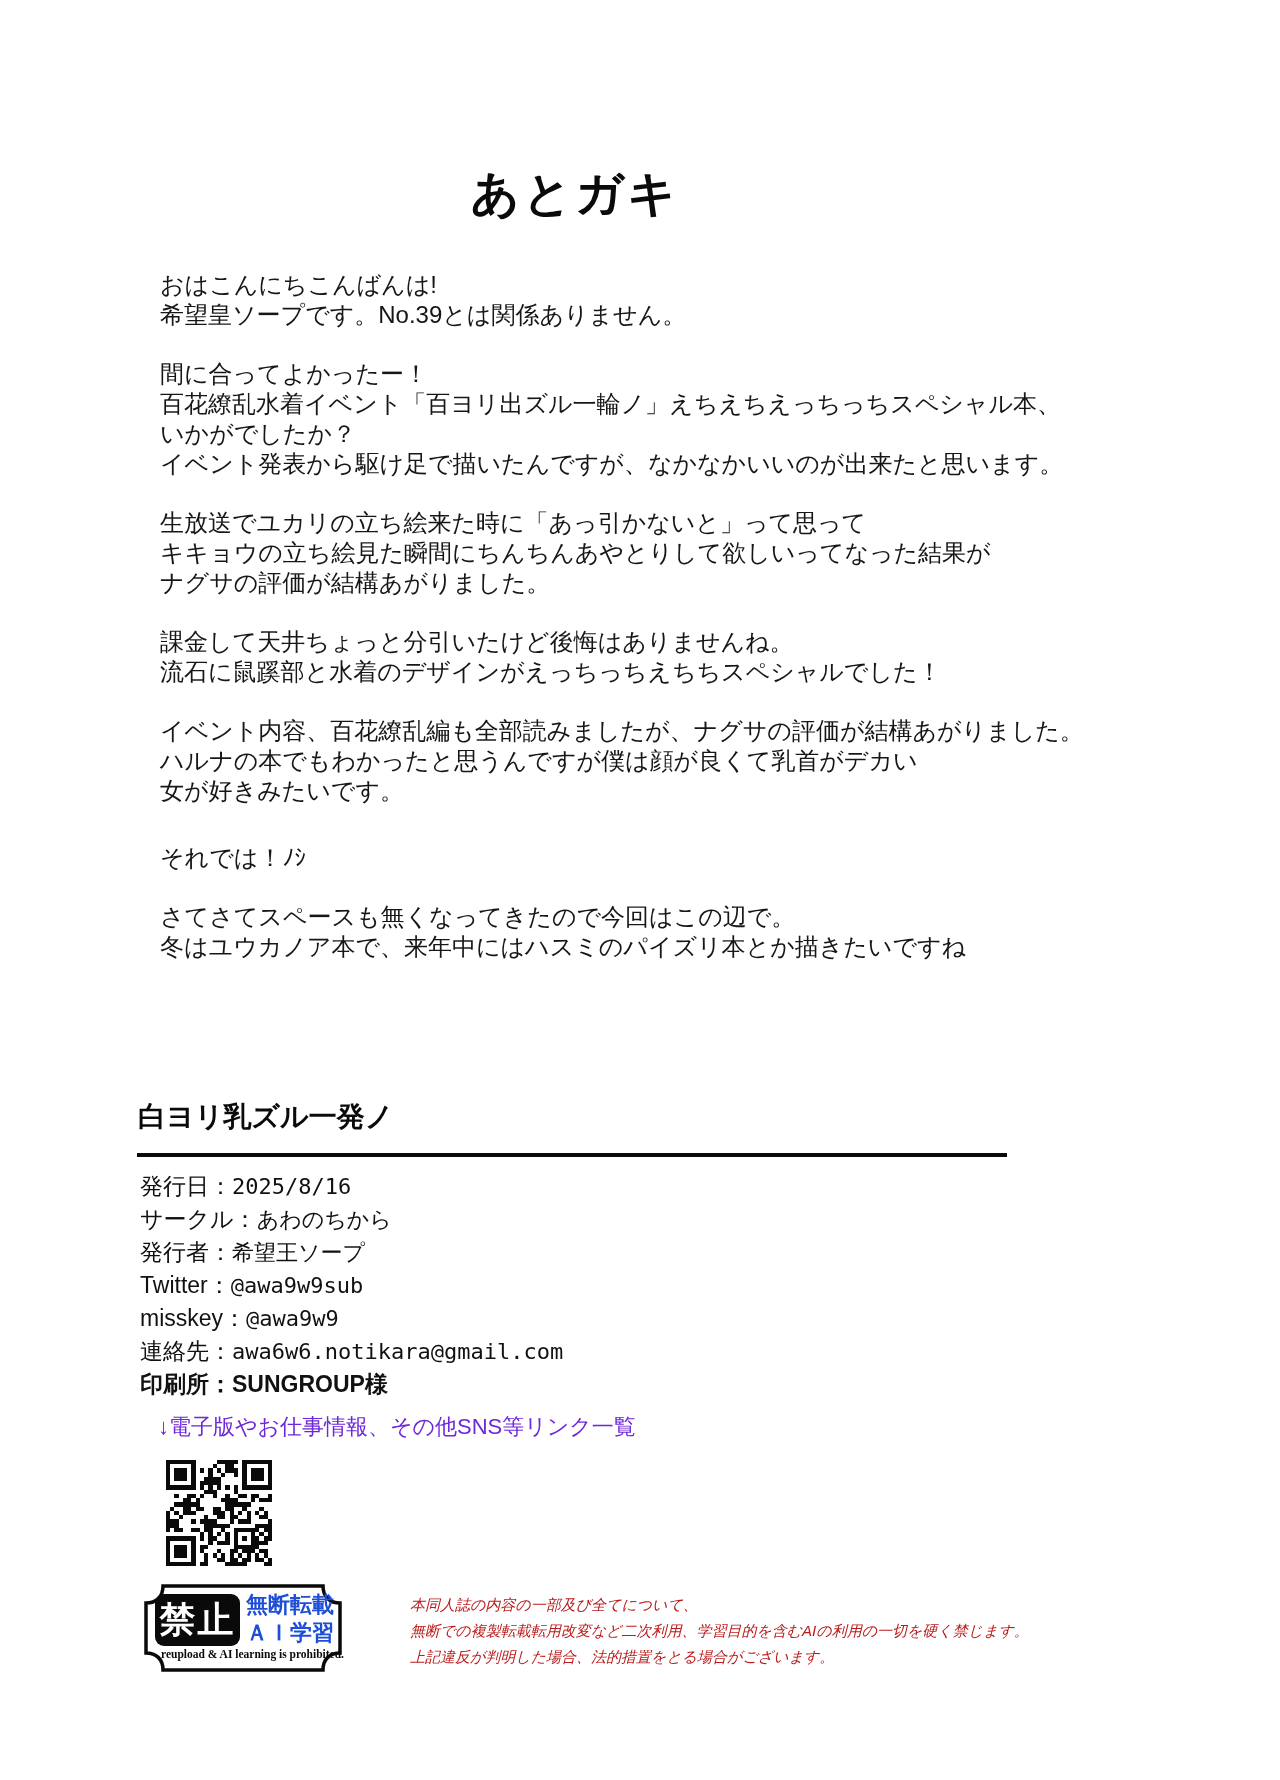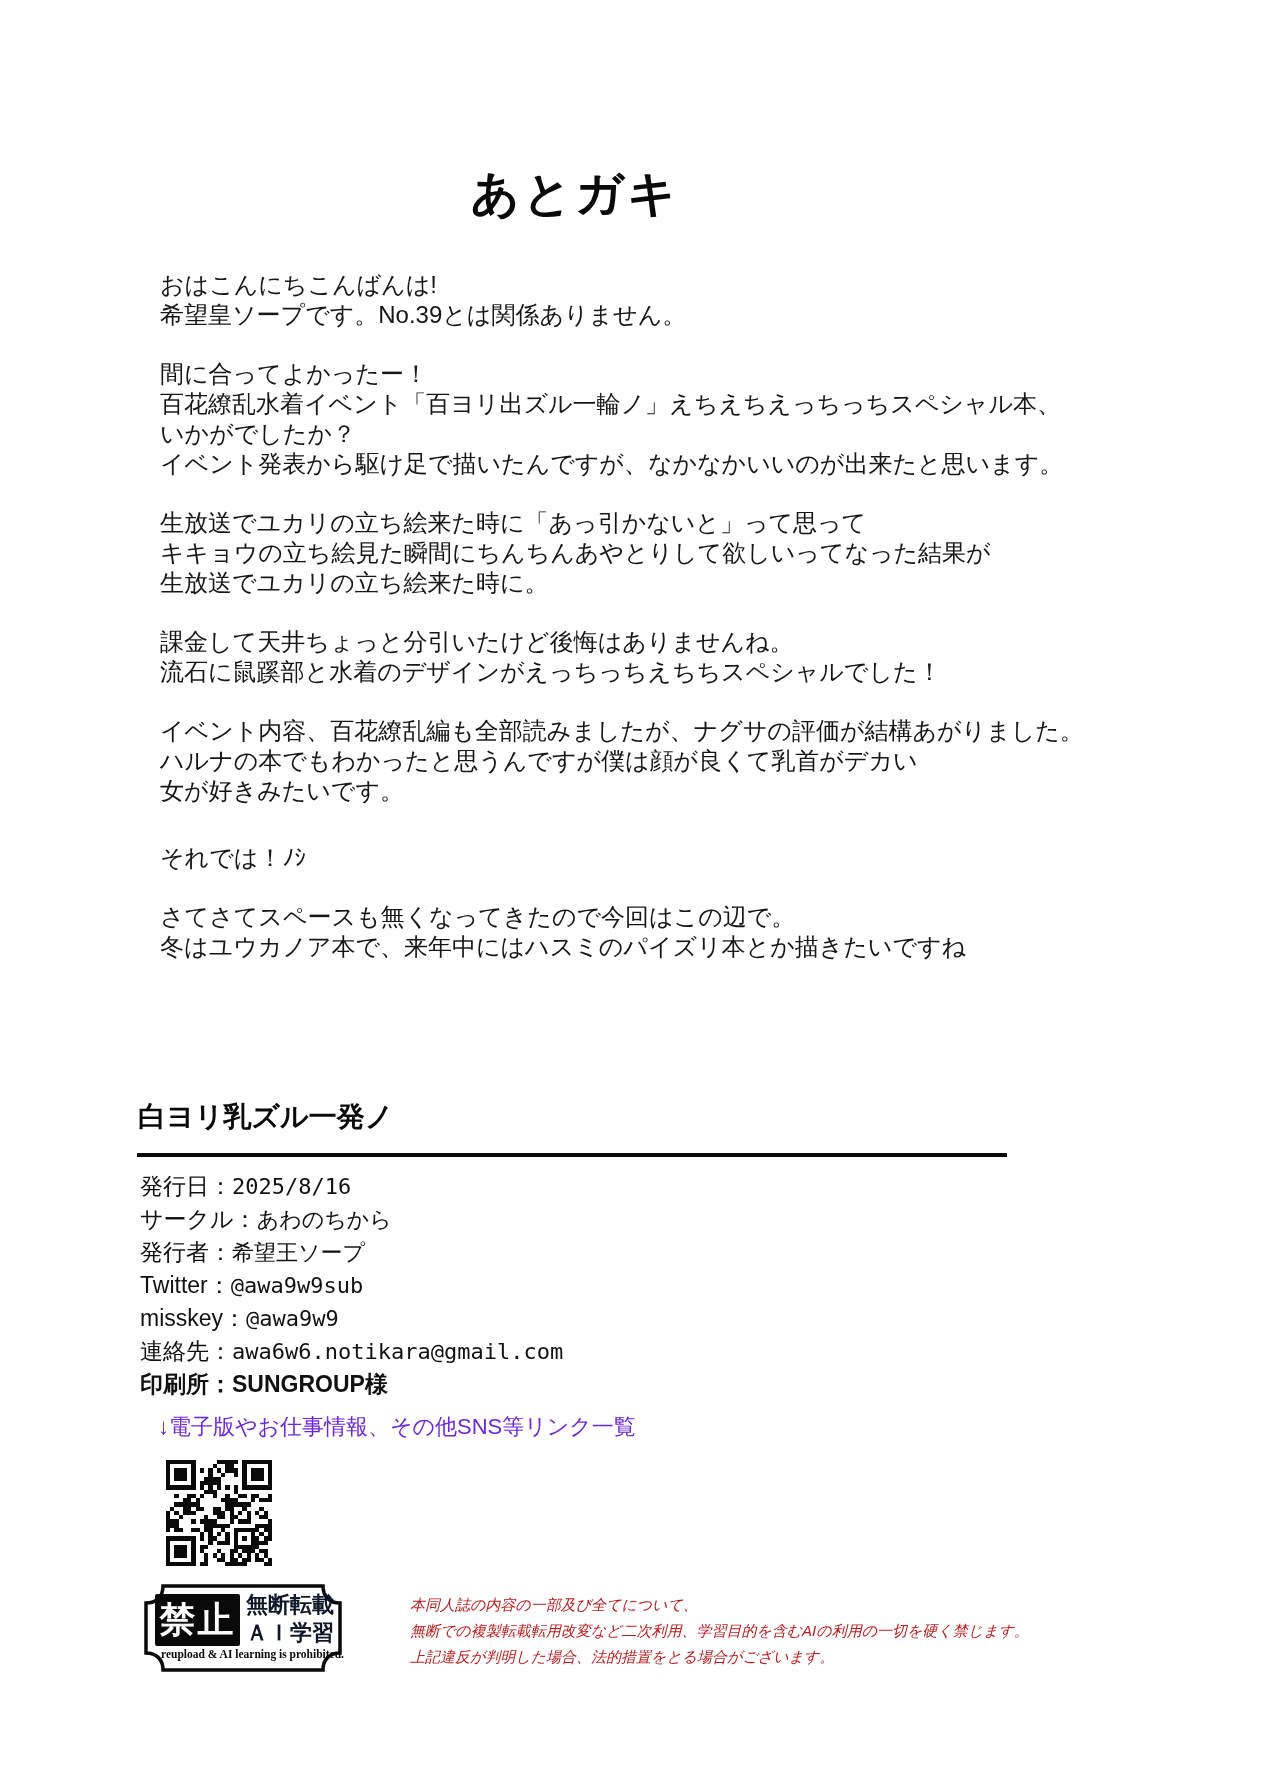--- a/index.html
+++ b/index.html
@@ -40,28 +40,28 @@
   .entry.bold .value { font-family:"Liberation Sans", sans-serif; font-size:23px; }
   .links-note {
     position:absolute; top:1376px; left:158px;
     font-size:22px; color:#6d28d9;
   }
   .qr { position:absolute; top:1424px; left:166px; width:106px; height:106px; }
   .stamp { position:absolute; top:1546px; left:142px; width:202px; height:92px; }
   .stamp svg.border { position:absolute; inset:0; }
   .stamp .badge {
     position:absolute; left:13px; top:12px; width:85px; height:52px;
-    background:#0a0a0a; border-radius:2px; color:#ffffff;
+    background:#0a0a0a; border-radius:9px; color:#ffffff;
     display:flex; align-items:center; justify-content:center;
     font-size:36px; font-weight:bold; letter-spacing:2px;
   }
   .stamp .jp {
     position:absolute; left:100px; top:9px; width:96px;
     text-align:center; font-weight:bold; font-size:22px; line-height:28px;
-    color:#0f172a; white-space:nowrap;
+    color:#1d4ed8; white-space:nowrap;
   }
   .stamp .en {
     position:absolute; left:0; right:0; top:66px; text-align:right;
     font-family:"Liberation Serif", serif; font-size:11.5px; font-weight:bold;
     color:#0a0a0a; white-space:nowrap;
   }
   .disclaimer {
     position:absolute; top:1556px; left:410px;
     font-size:15px; line-height:26px; color:#b91c1c;font-style:italic;
   }
@@ -81,21 +81,21 @@
       </div>
       <div class="paragraph">
         <div class="line">間に合ってよかったー！</div>
         <div class="line">百花繚乱水着イベント「百ヨリ出ズル一輪ノ」えちえちえっちっちスペシャル本、</div>
         <div class="line">いかがでしたか？</div>
         <div class="line">イベント発表から駆け足で描いたんですが、なかなかいいのが出来たと思います。</div>
       </div>
       <div class="paragraph">
         <div class="line">生放送でユカリの立ち絵来た時に「あっ引かないと」って思って</div>
         <div class="line">キキョウの立ち絵見た瞬間にちんちんあやとりして欲しいってなった結果が</div>
-        <div class="line">生放送でユカリの立ち絵来た時に。</div>
+        <div class="line">ナグサの評価が結構あがりました。</div>
       </div>
       <div class="paragraph">
         <div class="line">課金して天井ちょっと分引いたけど後悔はありませんね。</div>
         <div class="line">流石に鼠蹊部と水着のデザインがえっちっちえちちスペシャルでした！</div>
       </div>
       <div class="paragraph">
         <div class="line">イベント内容、百花繚乱編も全部読みましたが、ナグサの評価が結構あがりました。</div>
         <div class="line">ハルナの本でもわかったと思うんですが僕は顔が良くて乳首がデカい</div>
         <div class="line">女が好きみたいです。</div>
       </div>

